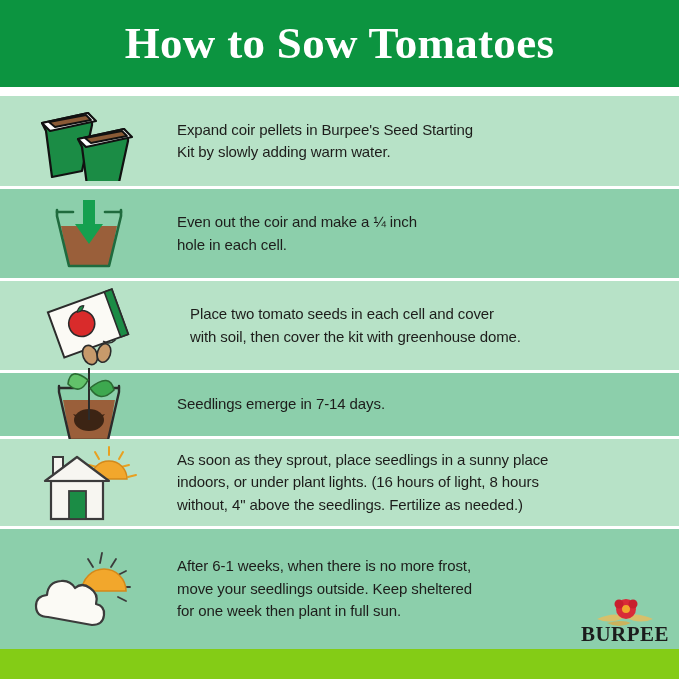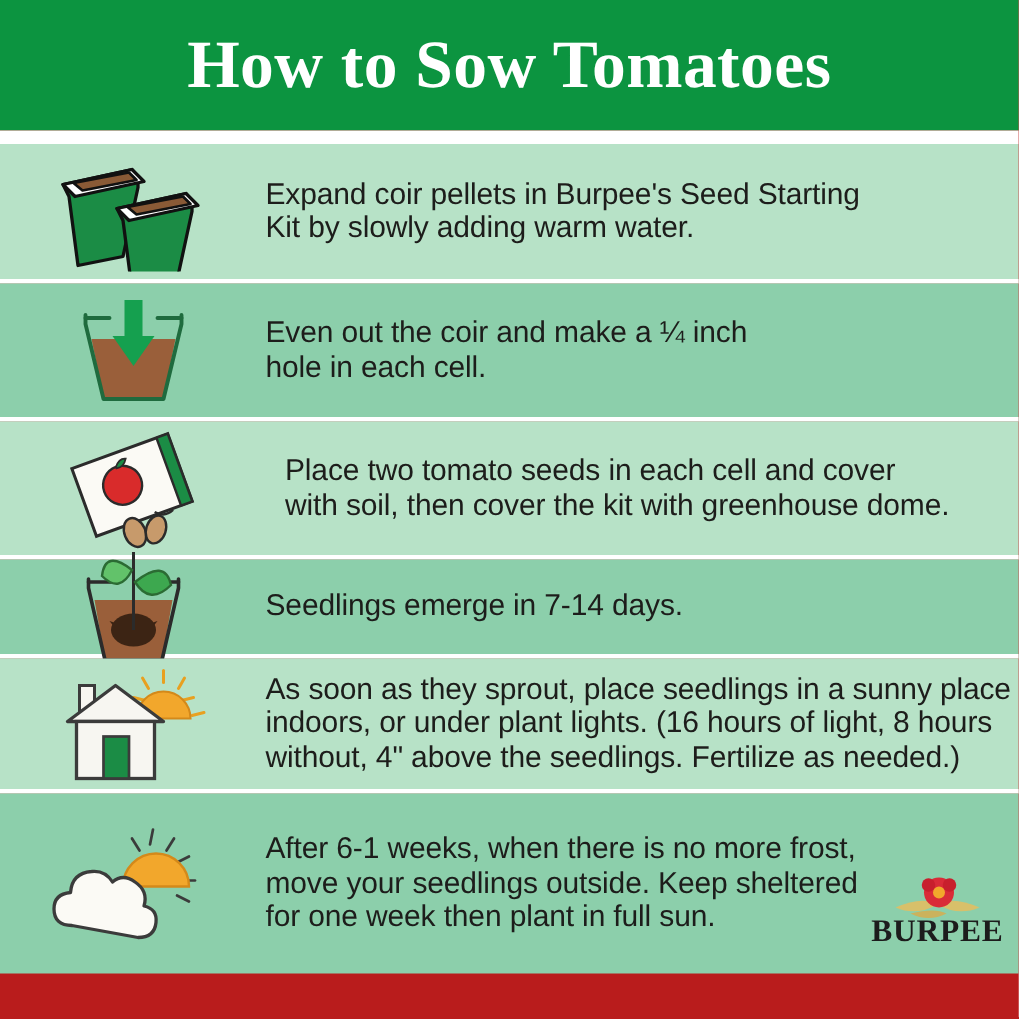--- a/index.html
+++ b/index.html
@@ -5,21 +5,21 @@
   html,body{margin:0;padding:0;}
   body{
     width:679px;height:679px;
     background:#ffffff;
     font-family:"Liberation Sans","DejaVu Sans",sans-serif;
     overflow:hidden;
   }
   .infographic{
     position:relative;
     width:679px;height:679px;
-    background:#b91c1c;
+    background:#84cc16;
     display:flex;
     flex-direction:column;
   }
   
   .header{
     height:87px;
     background:#0c9440;
     display:flex;
     align-items:center;
     justify-content:center;
@@ -61,31 +61,31 @@
     width:177px;
     flex:none;
     display:flex;
     align-items:center;
     justify-content:center;
   }
   .step-text{
     flex:1 1 auto;
     padding-right:0;
     color:#1d1d1b;
-    font-size:20px;
+    font-size:15px;
     line-height:22.5px;
     letter-spacing:-0.1px;
     font-weight:400;
     white-space:pre-line;
   }
   
   .logo{
     position:absolute;
     right:6px;
-    bottom:16px;
+    bottom:2px;
     width:96px;
     height:56px;
     text-align:center;
   }
   .sr{position:absolute;width:1px;height:1px;overflow:hidden;clip:rect(0 0 0 0);}
 </style>
 </head>
 <body>
 
 <div class="infographic">

